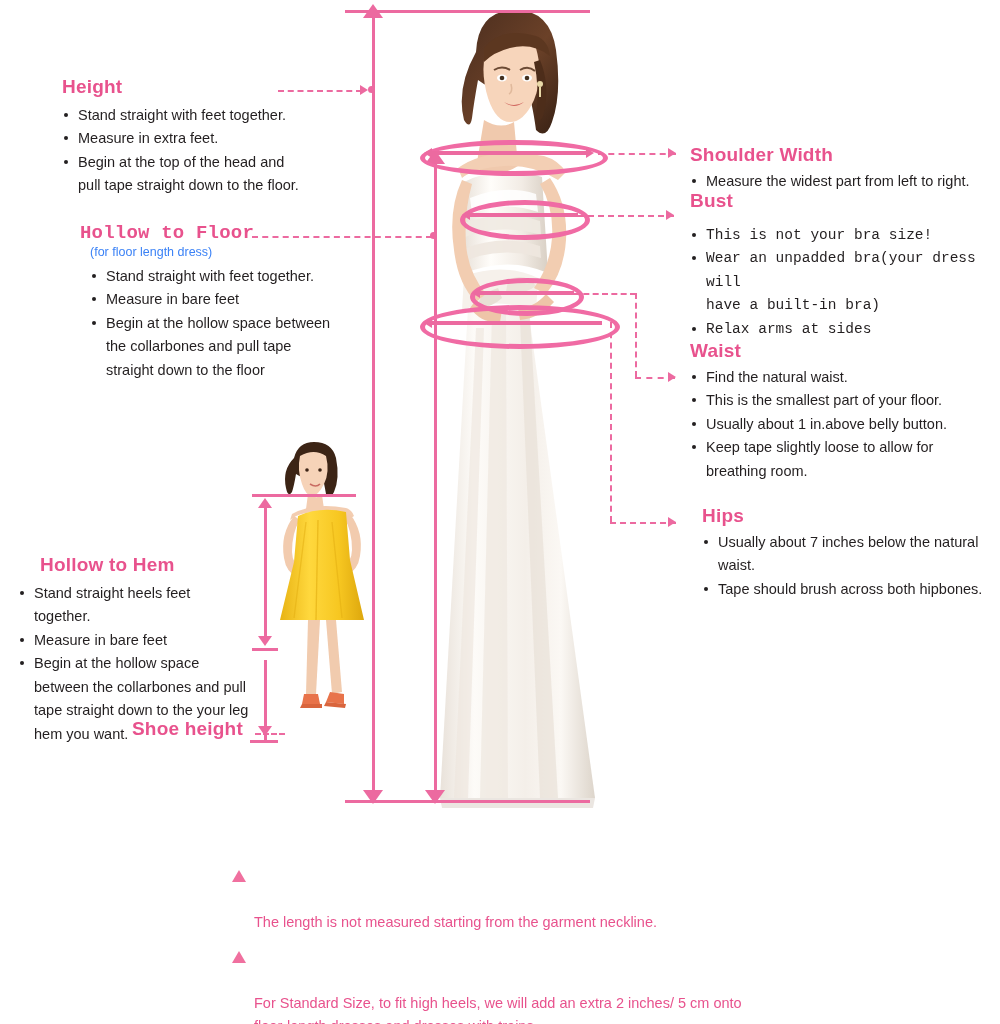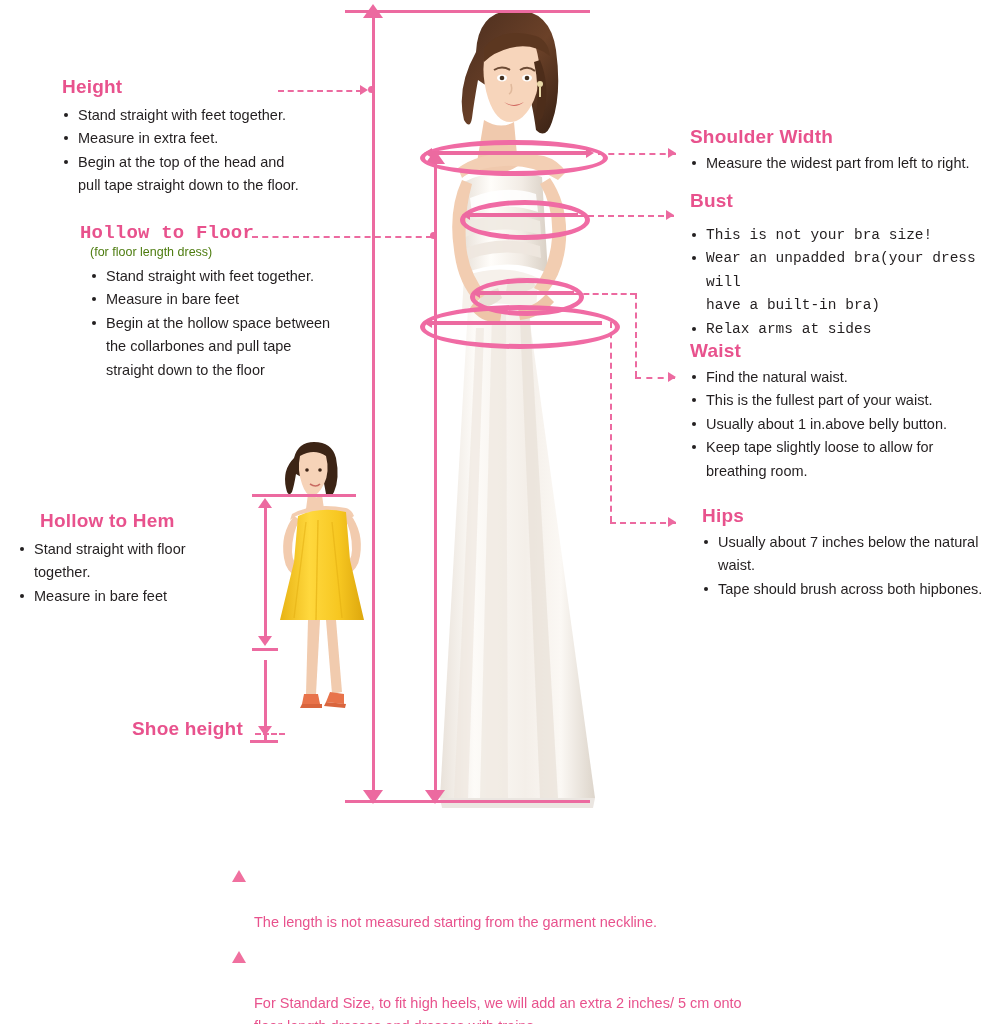--- a/index.html
+++ b/index.html
@@ -35,21 +35,21 @@
 
   
   .hdr {
     color: #e8528d;
     font-weight: bold;
     font-size: 19px;
     letter-spacing: .2px;
     white-space: nowrap;
   }
   .sub {
-    color: #4d7c0f;
+    color: #3b82f6;
     font-size: 12.5px;
     white-space: nowrap;
   }
 
   
   ul.blist {
     margin: 0; padding: 0;
     list-style: none;
   }
   ul.blist li {
@@ -330,54 +330,58 @@
     <ul class="blist" style="margin-top:6px; padding-left:28px;">
       <li>Stand straight with feet together.</li>
       <li>Measure in bare feet</li>
       <li>Begin at the hollow space between
 the collarbones and pull tape
 straight down to the floor</li>
     </ul>
   </div>
 
   <div class="abs" style="left:18px; top:510px; width:235px;">
-    <div class="hdr" style="padding-left:22px;">Hollow to Hem</div>
+    <div class="hdr" style="padding-left:22px;margin-top:44px;">Hollow to Hem</div>
     <ul class="blist" style="margin-top:6px;">
-      <li>Stand straight with floor
+      <li>Stand straight heels feet
 together.</li>
       <li>Measure in bare feet</li>
+      <li>Begin at the hollow space
+between the collarbones and pull
+tape straight down to the your leg
+hem  you want.</li>
     </ul>
   </div>
 
   <div class="abs" style="left:132px; top:718px;">
     <div class="hdr">Shoe height</div>
   </div>
 
-  <div class="abs" style="left:690px; top:126px; width:306px;">
+  <div class="abs" style="left:690px; top:144px; width:306px;">
     <div class="hdr">Shoulder Width</div>
     <ul class="blist" style="margin-top:4px;">
       <li>Measure the widest part from left to right.</li>
     </ul>
   </div>
 
   <div class="abs" style="left:690px; top:190px; width:306px;">
     <div class="hdr">Bust</div>
     <ul class="blist" style="margin-top:12px;font-family:Liberation Mono, monospace;">
       <li>This is not your bra size!</li>
       <li>Wear an unpadded bra(your dress will
 have a built-in bra)</li>
       <li>Relax arms at sides</li>
     </ul>
   </div>
 
   <div class="abs" style="left:690px; top:340px; width:306px;">
     <div class="hdr">Waist</div>
     <ul class="blist" style="margin-top:4px;">
       <li>Find the natural waist.</li>
-      <li>This is the fullest part of your waist.</li>
+      <li>This is the smallest part of your floor.</li>
       <li>Usually about 1 in.above belly button.</li>
       <li>Keep tape slightly loose to allow for
 breathing room.</li>
     </ul>
   </div>
 
   <div class="abs" style="left:702px; top:505px; width:306px;">
     <div class="hdr">Hips</div>
     <ul class="blist" style="margin-top:4px;">
       <li>Usually about 7 inches below the natural

